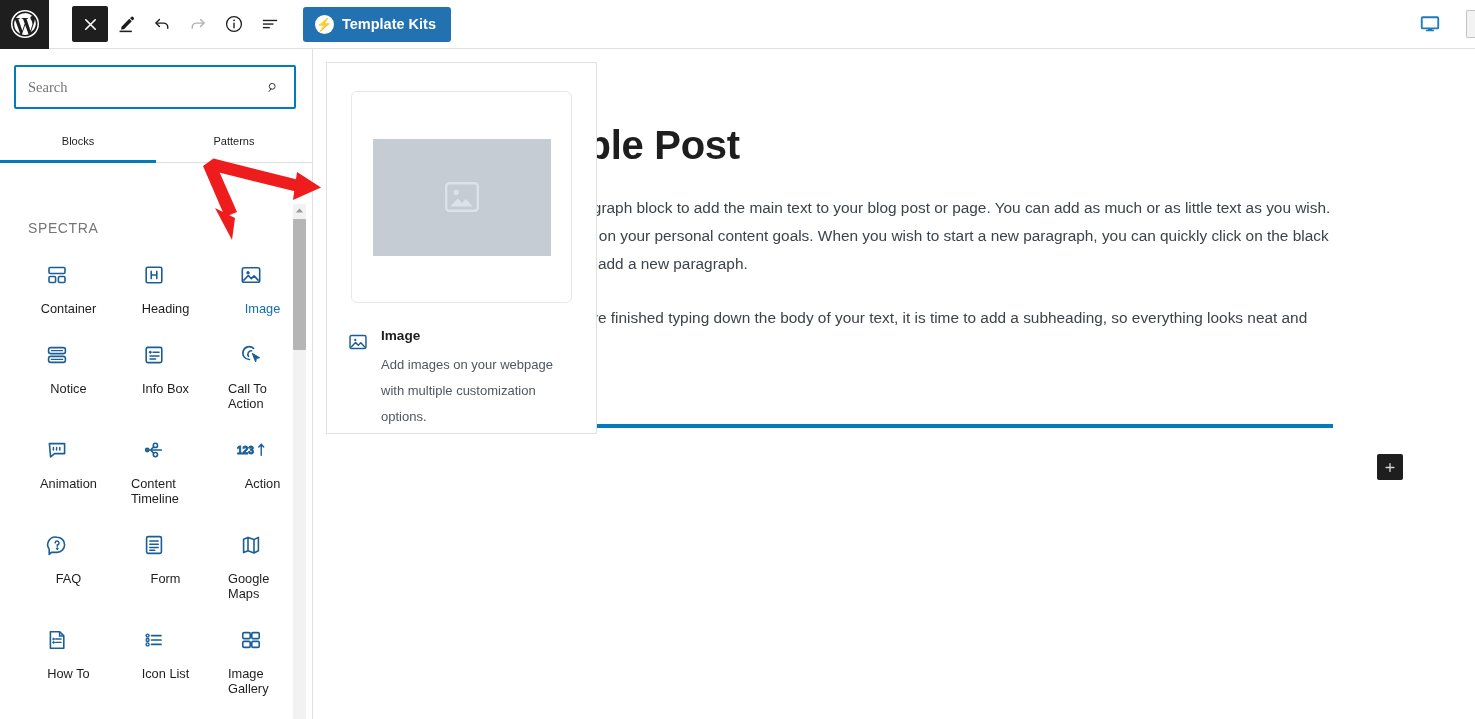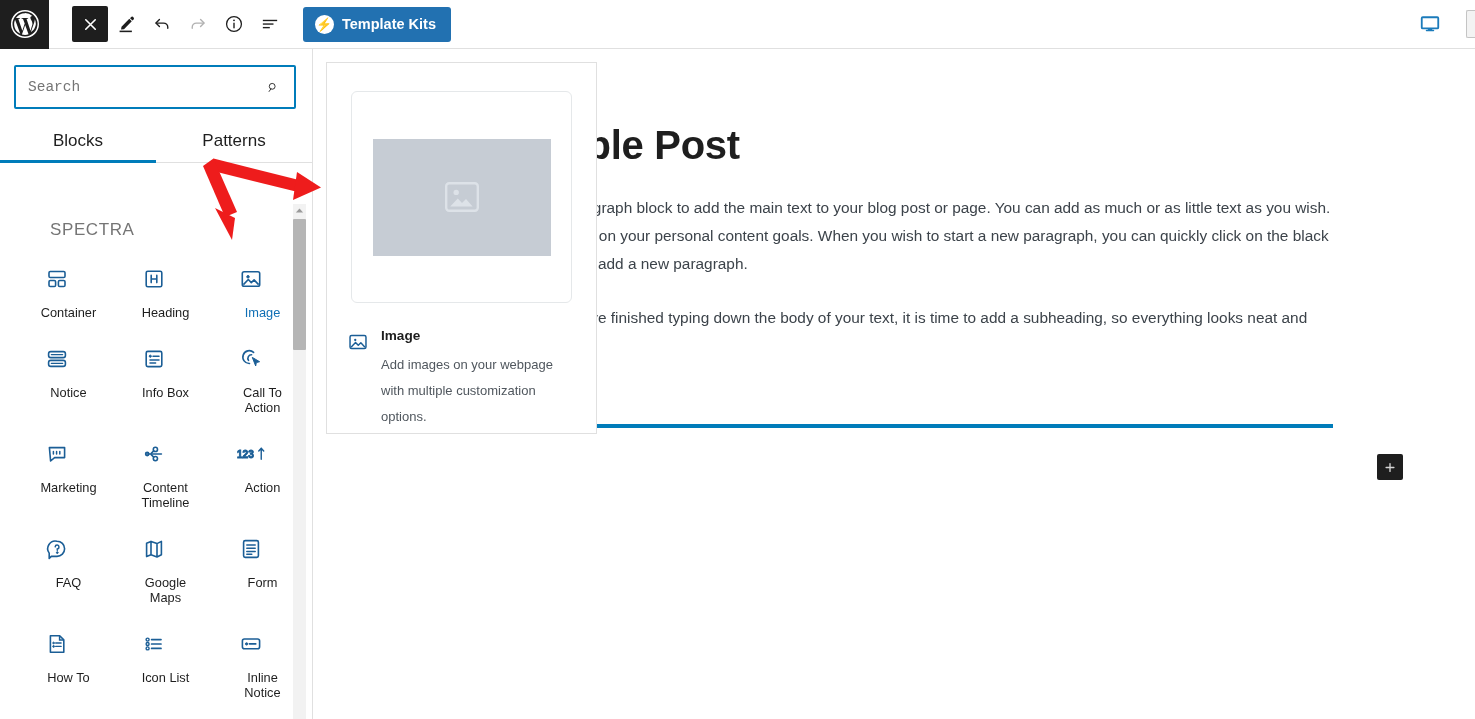--- a/index.html
+++ b/index.html
@@ -84,69 +84,68 @@
     border: 2px solid #007cba;
     border-radius: 2px;
     height: 44px;
     display: flex; align-items: center;
     background: #fff;
   }
   #search-input {
     border: none; outline: none; background: transparent;
     font-size: 14.5px; color: #404040;
     padding: 0 40px 0 12px; width: 100%; height: 100%;
-    font-family: Liberation Mono, monospace;
+    font-family: Liberation Serif, serif;
   }
   #search-input::placeholder { color: #757575; }
   #search-icon-btn {
     position: absolute; right: 8px; top: 50%; transform: translateY(-50%);
     width: 26px; height: 26px; border: none; background: transparent;
     display: flex; align-items: center; justify-content: center; cursor: pointer;
   }
   #tabs {
     display: flex; margin-top: 10px;
     border-bottom: 1px solid #e0e0e0;
     height: 44px; padding-left: 0;
   }
   .tab {
     flex: 1; display: flex; align-items: center; justify-content: center;
-    font-size: 17px; color: #1e1e1e; cursor: pointer;
+    font-size: 11px; color: #1e1e1e; cursor: pointer;
     background: transparent; border: none; position: relative;
     font-family: "Liberation Sans", sans-serif;
   }
   .tab.active::after {
     content: ""; position: absolute; left: 0; right: 0; bottom: -1px;
     height: 3px; background: #007cba;
   }
   #blocklist-region {
     position: absolute; top: 151px; left: 0;
     width: 313px; height: 568px;
     overflow: hidden;
   }
   #cat-title {
-    font-size: 17px; letter-spacing: .6px;
-    color: #757575; padding: 20px 0 0 18px;
+    font-size: 14px; letter-spacing: .6px;
+    color: #757575; padding: 20px 0 0 28px;
     text-transform: uppercase;
-    margin-left: 32px;
   }
   #grid {
     display: grid;
     grid-template-columns: repeat(3, 1fr);
     padding: 18px 14px 0 8px;
     row-gap: 18px;
   }
   .blk {
     display: flex; flex-direction: column; align-items: center;
     cursor: pointer; padding: 4px 2px 0; background: transparent;
     border: none; font-family: "Liberation Sans", sans-serif;
   }
   .blk .ic { height: 34px; display: flex; align-items: center; justify-content: flex-start; }
   .blk .lbl {
     margin-top: 9px; font-size: 12.8px; color: #1e1e1e;
-    text-align: center; line-height: 15px; max-width: 86px; margin-left: 24px;
+    text-align: left; line-height: 15px; max-width: 86px; margin-left: 24px;
   }
   .blk.sel .lbl { color: #0f6fb5; }
   .blk .ic svg { stroke: #1b5e96; }
 
   
   #sbar {
     position: absolute; top: 155px; right: 6px;
     width: 13px; height: 564px;
     background: #f2f2f2;
     z-index: 33;
@@ -399,21 +398,21 @@
           </span>
           <span class="lbl">Call To Action</span>
         </button>
         <button class="blk">
           <span class="ic">
             <svg width="24" height="24" viewBox="0 0 24 24" fill="none">
               <path d="M4.4 5.6h15.2v10H9.6l-4 3.4z" stroke="#1b5e96" stroke-width="1.6" stroke-linejoin="round"></path>
               <path d="M8.4 9.4v2.6M11.6 9.4v2.6M14.8 9.4v2.6" stroke="#1b5e96" stroke-width="1.5" stroke-linecap="round"></path>
             </svg>
           </span>
-          <span class="lbl">Marketing</span>
+          <span class="lbl">Animation</span>
         </button>
         <button class="blk">
           <span class="ic">
             <svg width="24" height="24" viewBox="0 0 24 24" fill="none">
               <path d="M4.6 12h14.8" stroke="#1b5e96" stroke-width="1.6" stroke-linecap="round"></path>
               <circle cx="13.4" cy="7.4" r="2.1" stroke="#1b5e96" stroke-width="1.6"></circle>
               <circle cx="13.4" cy="16.6" r="2.1" stroke="#1b5e96" stroke-width="1.6"></circle>
               <circle cx="5.2" cy="12" r="1.6" stroke="#1b5e96" stroke-width="1.6"></circle>
               <path d="M11.7 8.9 9.2 11.4M11.7 15.1 9.2 12.6" stroke="#1b5e96" stroke-width="1.5" stroke-linecap="round"></path>
             </svg>
@@ -435,33 +434,33 @@
               <path d="M12 4.2a7.6 7.6 0 0 1 0 15.2H6.3l-2.1 2v-5.3A7.6 7.6 0 0 1 12 4.2z" stroke="#1b5e96" stroke-width="1.6" stroke-linejoin="round"></path>
               <path d="M10.2 9.8a1.9 1.9 0 1 1 2.1 2.1v1.3" stroke="#1b5e96" stroke-width="1.5" stroke-linecap="round"></path>
               <circle cx="12.3" cy="15.6" r=".9" fill="#1b5e96"></circle>
             </svg>
           </span>
           <span class="lbl">FAQ</span>
         </button>
         <button class="blk">
           <span class="ic">
             <svg width="24" height="24" viewBox="0 0 24 24" fill="none">
-              <path d="M9 4.4 4.6 6.2v13.4L9 17.8zM9 4.4l6 2.2v13.4L9 17.8zM15 6.6l4.4-2.2v13.4L15 20z" stroke="#1b5e96" stroke-width="1.6" stroke-linejoin="round"></path>
-            </svg>
-          </span>
-          <span class="lbl">Google Maps</span>
-        </button>
-        <button class="blk">
-          <span class="ic">
-            <svg width="24" height="24" viewBox="0 0 24 24" fill="none">
               <rect x="4.6" y="3.6" width="14.8" height="16.8" rx="1.6" stroke="#1b5e96" stroke-width="1.6"></rect>
               <path d="M7.8 8h8.4M7.8 11.2h8.4M7.8 14.4h8.4M7.8 17.2h5" stroke="#1b5e96" stroke-width="1.5" stroke-linecap="round"></path>
             </svg>
           </span>
           <span class="lbl">Form</span>
+        </button>
+        <button class="blk">
+          <span class="ic">
+            <svg width="24" height="24" viewBox="0 0 24 24" fill="none">
+              <path d="M9 4.4 4.6 6.2v13.4L9 17.8zM9 4.4l6 2.2v13.4L9 17.8zM15 6.6l4.4-2.2v13.4L15 20z" stroke="#1b5e96" stroke-width="1.6" stroke-linejoin="round"></path>
+            </svg>
+          </span>
+          <span class="lbl">Google Maps</span>
         </button>
         <button class="blk">
           <span class="ic">
             <svg width="24" height="24" viewBox="0 0 24 24" fill="none">
               <path d="M5.4 3.8h9.3l4.1 4.1v12.3H5.4z" stroke="#1b5e96" stroke-width="1.6" stroke-linejoin="round"></path>
               <path d="M14.6 3.9V8h4.1" stroke="#1b5e96" stroke-width="1.5"></path>
               <circle cx="8.6" cy="11" r=".85" fill="#1b5e96"></circle>
               <circle cx="8.6" cy="14.4" r=".85" fill="#1b5e96"></circle>
               <path d="M10.7 11h5.4M10.7 14.4h5.4" stroke="#1b5e96" stroke-width="1.4" stroke-linecap="round"></path>
             </svg>
@@ -471,20 +470,31 @@
         <button class="blk">
           <span class="ic">
             <svg width="24" height="24" viewBox="0 0 24 24" fill="none">
               <circle cx="5.6" cy="7.6" r="1.5" stroke="#1b5e96" stroke-width="1.4"></circle>
               <circle cx="5.6" cy="12" r="1.5" stroke="#1b5e96" stroke-width="1.4"></circle>
               <circle cx="5.6" cy="16.4" r="1.5" stroke="#1b5e96" stroke-width="1.4"></circle>
               <path d="M9.6 7.6h9.4M9.6 12h9.4M9.6 16.4h9.4" stroke="#1b5e96" stroke-width="1.7" stroke-linecap="round"></path>
             </svg>
           </span>
           <span class="lbl">Icon List</span>
+        </button>
+        <button class="blk">
+          <span class="ic">
+            <svg width="24" height="24" viewBox="0 0 24 24" fill="none">
+              <rect x="3.8" y="4.6" width="7.4" height="6" rx="1.2" stroke="#1b5e96" stroke-width="1.6"></rect>
+              <rect x="12.8" y="4.6" width="7.4" height="6" rx="1.2" stroke="#1b5e96" stroke-width="1.6"></rect>
+              <rect x="3.8" y="13.4" width="7.4" height="6" rx="1.2" stroke="#1b5e96" stroke-width="1.6"></rect>
+              <rect x="12.8" y="13.4" width="7.4" height="6" rx="1.2" stroke="#1b5e96" stroke-width="1.6"></rect>
+            </svg>
+          </span>
+          <span class="lbl">Image Gallery</span>
         </button>
         <button class="blk">
           <span class="ic">
             <svg width="24" height="24" viewBox="0 0 24 24" fill="none">
               <rect x="3.4" y="7" width="17.2" height="9.8" rx="2" stroke="#1b5e96" stroke-width="1.6"></rect>
               <circle cx="7.6" cy="11.9" r="1.15" fill="#1b5e96"></circle>
               <path d="M10.4 11.9h6.4" stroke="#1b5e96" stroke-width="1.6" stroke-linecap="round"></path>
             </svg>
           </span>
           <span class="lbl">Inline Notice</span>

